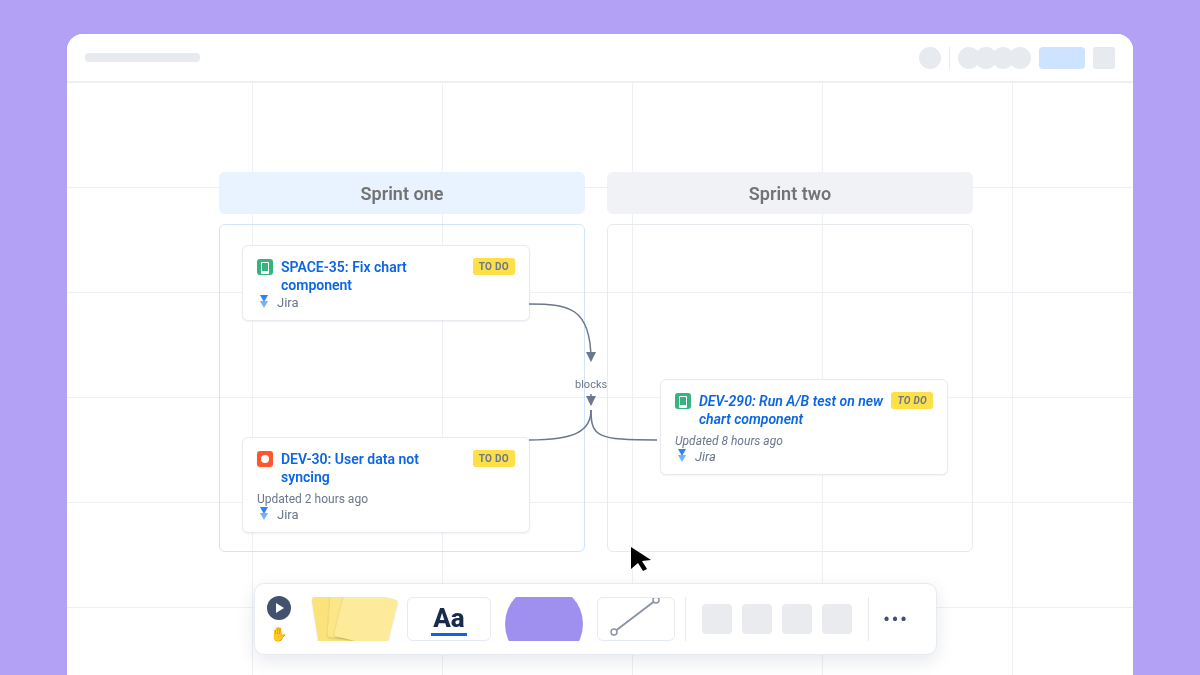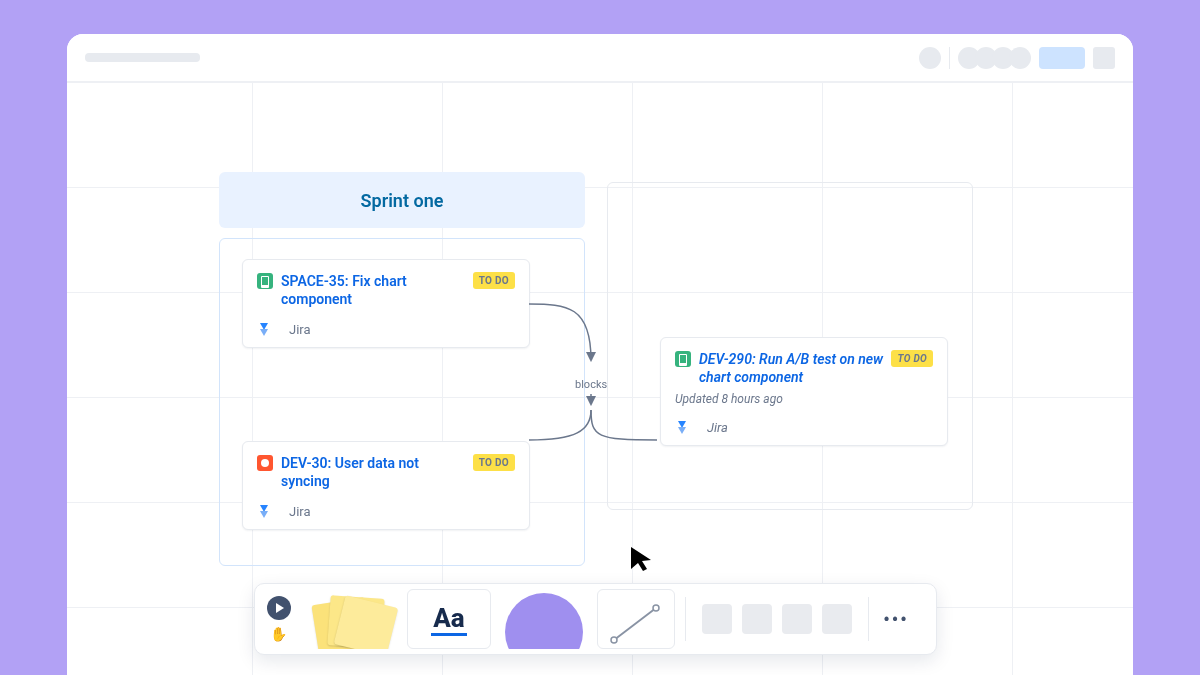--- a/index.html
+++ b/index.html
@@ -72,26 +72,26 @@
     background-size: 190px 105px;
     background-position: -5px 0;
   }
 
   
   .sprint {
     position: absolute;
     width: 366px;
   }
   .sprint-header {
-    height: 56px;
+    height: 42px;
     display:flex; align-items:center; justify-content:center;
     border-radius: 6px;
     font-weight: 600;
     font-size: 18px;
-    color: #0369a1;
+    color: #737373;
     text-align: center;
   }
   .sprint-one { left: 152px; top: 90px; }
   .sprint-one .sprint-header { background: #E9F2FF; }
   .sprint-two { left: 540px; top: 90px; }
   .sprint-two .sprint-header { background: #f1f2f5; }
 
   .sprint-body {
     margin-top: 10px;
     border: 1px solid #d2e4fb;
@@ -144,22 +144,22 @@
     border-radius: 3px;
     letter-spacing: 0.3px;
     align-self: flex-start;
   }
   .card-updated {
     color: #6B778C;
     font-size: 12px;
     margin-top: 6px;
   }
   .card-footer {
-    display:flex; align-items:flex-end; gap:18px;
-    margin-top: 14px;
+    display:flex; align-items:flex-start; gap:6px;
+    margin-top: 1px;
     color: #6B778C; font-size: 13px;
   }
   .jira-icon {
     width: 14px; height: 14px;
     position: relative;
   }
   .jira-icon::before, .jira-icon::after {
     content:""; position:absolute; width:0; height:0;
     border-left:4px solid transparent; border-right:4px solid transparent;
   }
@@ -203,21 +203,21 @@
   }
   .play-btn::after{
     content:""; width:0;height:0;
     border-top:5px solid transparent; border-bottom:5px solid transparent;
     border-left:8px solid #fff; margin-left:2px;
   }
   .hand-icon {
     font-size: 14px; color:#6B778C;
   }
   .tool-tile {
-    width: 84px; height: 60px;
+    width: 84px; height: 44px;
     border-radius: 6px;
     display:flex; align-items:flex-end; justify-content:center;
     overflow:hidden;
     position:relative;
   }
   .sticky-tile {
     width: 96px;
   }
   .sticky-stack {
     position:relative; width:72px; height:60px;
@@ -295,36 +295,40 @@
             <span class="issue-icon story"></span>
             <span class="card-title">SPACE-35: Fix chart component</span>
             <span class="status-chip">TO DO</span>
           </div>
           <div class="card-footer">
             <span class="jira-icon"></span>
             <span>Jira</span>
           </div>
         </div>
 
-        <div class="card" style="top:202px;left:22px;">
+        <div class="card" style="top:212px;left:22px;">
           <div class="card-row1">
             <span class="issue-icon bug"></span>
             <span class="card-title">DEV-30: User data not syncing</span>
             <span class="status-chip">TO DO</span>
           </div>
+          <div class="card-updated">Updated 2 hours ago</div>
           <div class="card-footer">
             <span class="jira-icon"></span>
             <span>Jira</span>
           </div>
         </div>
 
       </div>
     </div>
 
     <div class="sprint sprint-two">
+      <div class="sprint-header">
+        <span>Sprint two</span>
+      </div>
       <div class="sprint-body">
 
         <div class="card" style="top:154px;left:52px;">
           <div class="card-row1">
             <span class="issue-icon story"></span>
             <span class="card-title">DEV-290: Run A/B test on new chart component</span>
             <span class="status-chip">TO DO</span>
           </div>
           <div class="card-updated">Updated 8 hours ago</div>
           <div class="card-footer">

